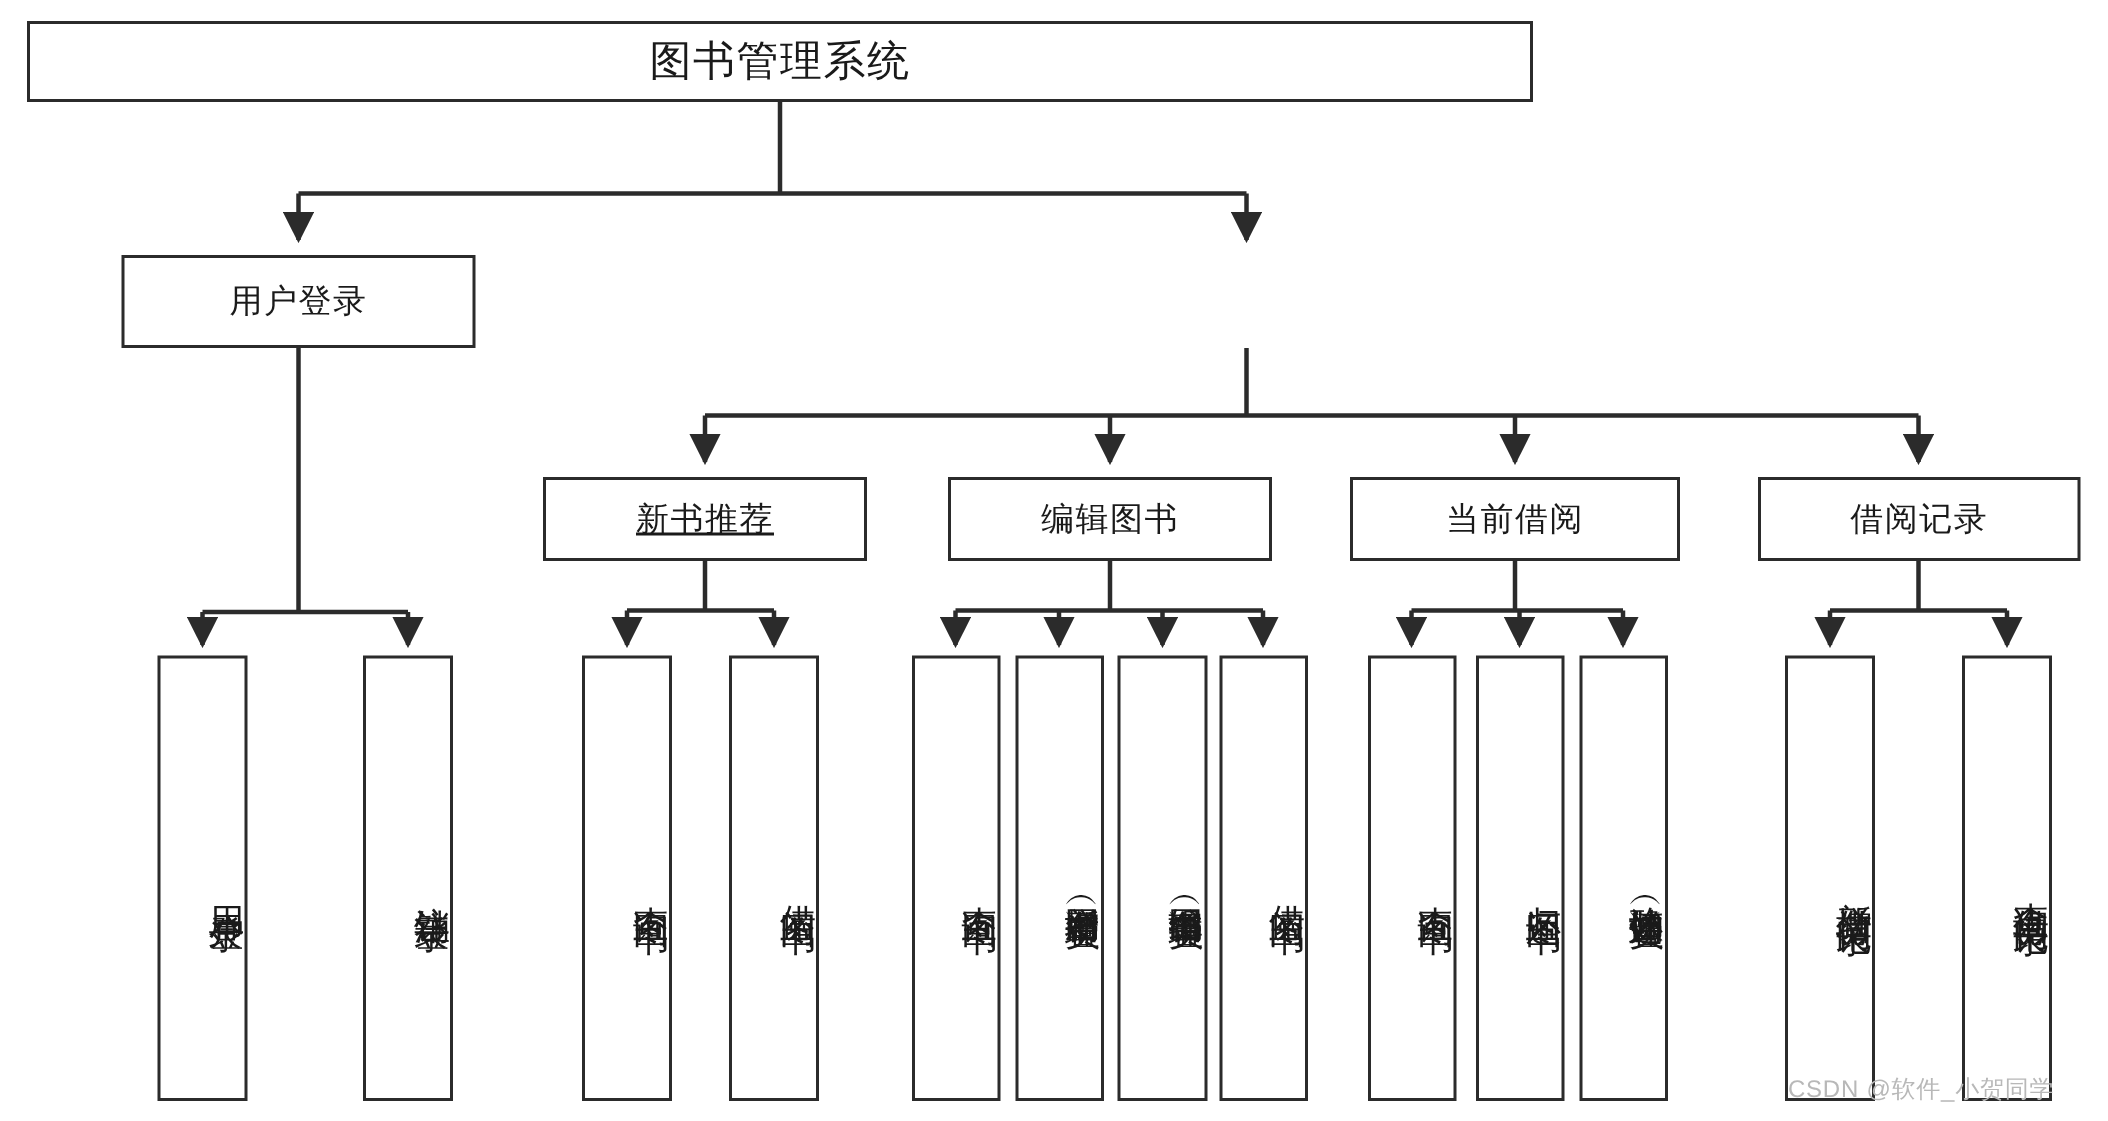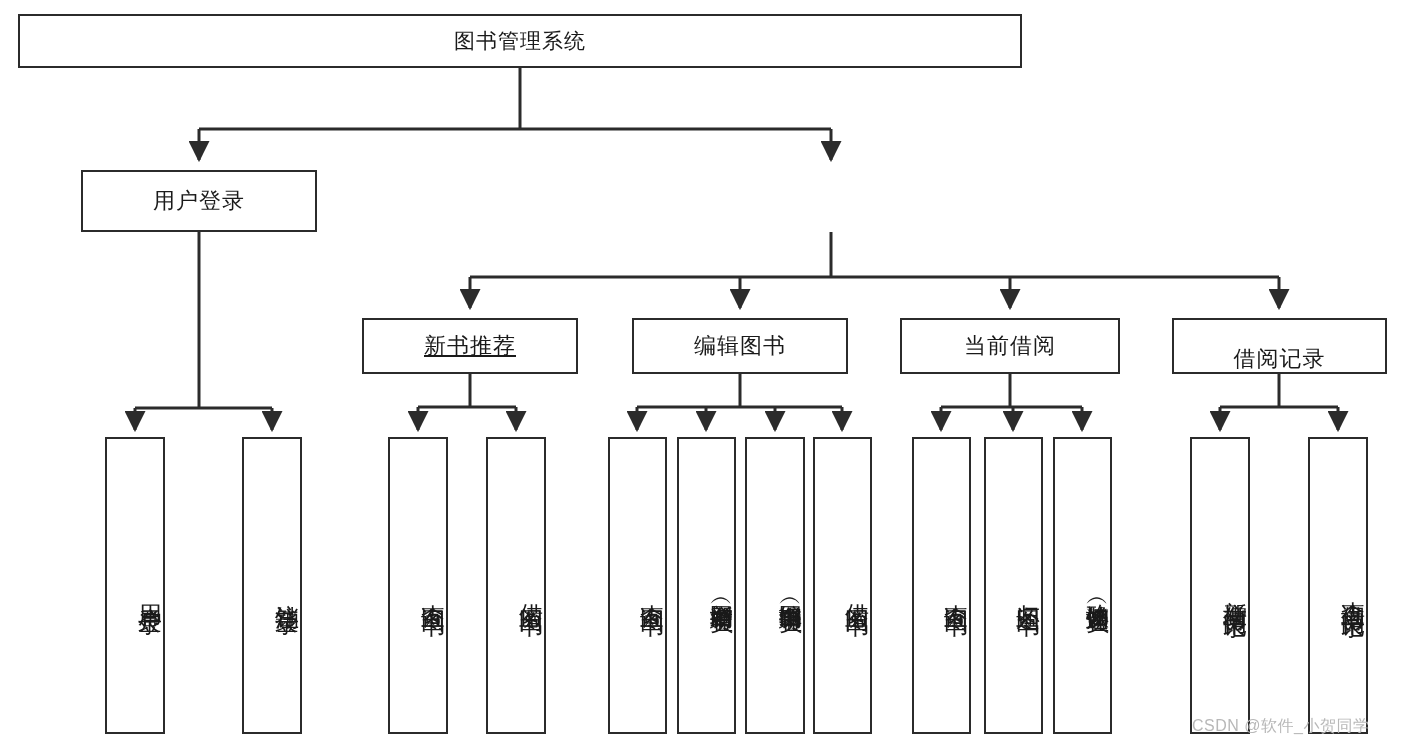--- a/index.html
+++ b/index.html
@@ -35,21 +35,21 @@
     justify-content: center;
     color: #1a1a1a;
   }
   .node.horiz {
     font-size: 22px;
     letter-spacing: 1px;
     line-height: 1.2;
     text-align: center;
   }
   .node.root {
-    font-size: 21px;
+    font-size: 28px;
   }
   .node.vert {
     writing-mode: vertical-rl;
     text-orientation: upright;
     font-size: 24px;
     line-height: 1.08;
     letter-spacing: 3px;
     align-items: flex-start;
     justify-content: center;
     padding-top: 10px;
@@ -135,21 +135,21 @@
 
   <div class="node horiz" style="left:362px; top:318px; width:216px; height:56px;text-decoration:underline;">
     <span>新书推荐</span>
   </div>
   <div class="node horiz" style="left:632px; top:318px; width:216px; height:56px;">
     <span>编辑图书</span>
   </div>
   <div class="node horiz" style="left:900px; top:318px; width:220px; height:56px;">
     <span>当前借阅</span>
   </div>
-  <div class="node horiz" style="left:1172px; top:318px; width:215px; height:56px;align-items:flex-end;">
+  <div class="node horiz" style="left:1172px; top:318px; width:215px; height:56px;">
     <span>借阅记录</span>
   </div>
 
   <div class="node vert" style="left:105px; top:437px; width:60px; height:297px;">
     <span>用户登录</span>
   </div>
   <div class="node vert" style="left:242px; top:437px; width:60px; height:297px;">
     <span>注销登录</span>
   </div>
 

